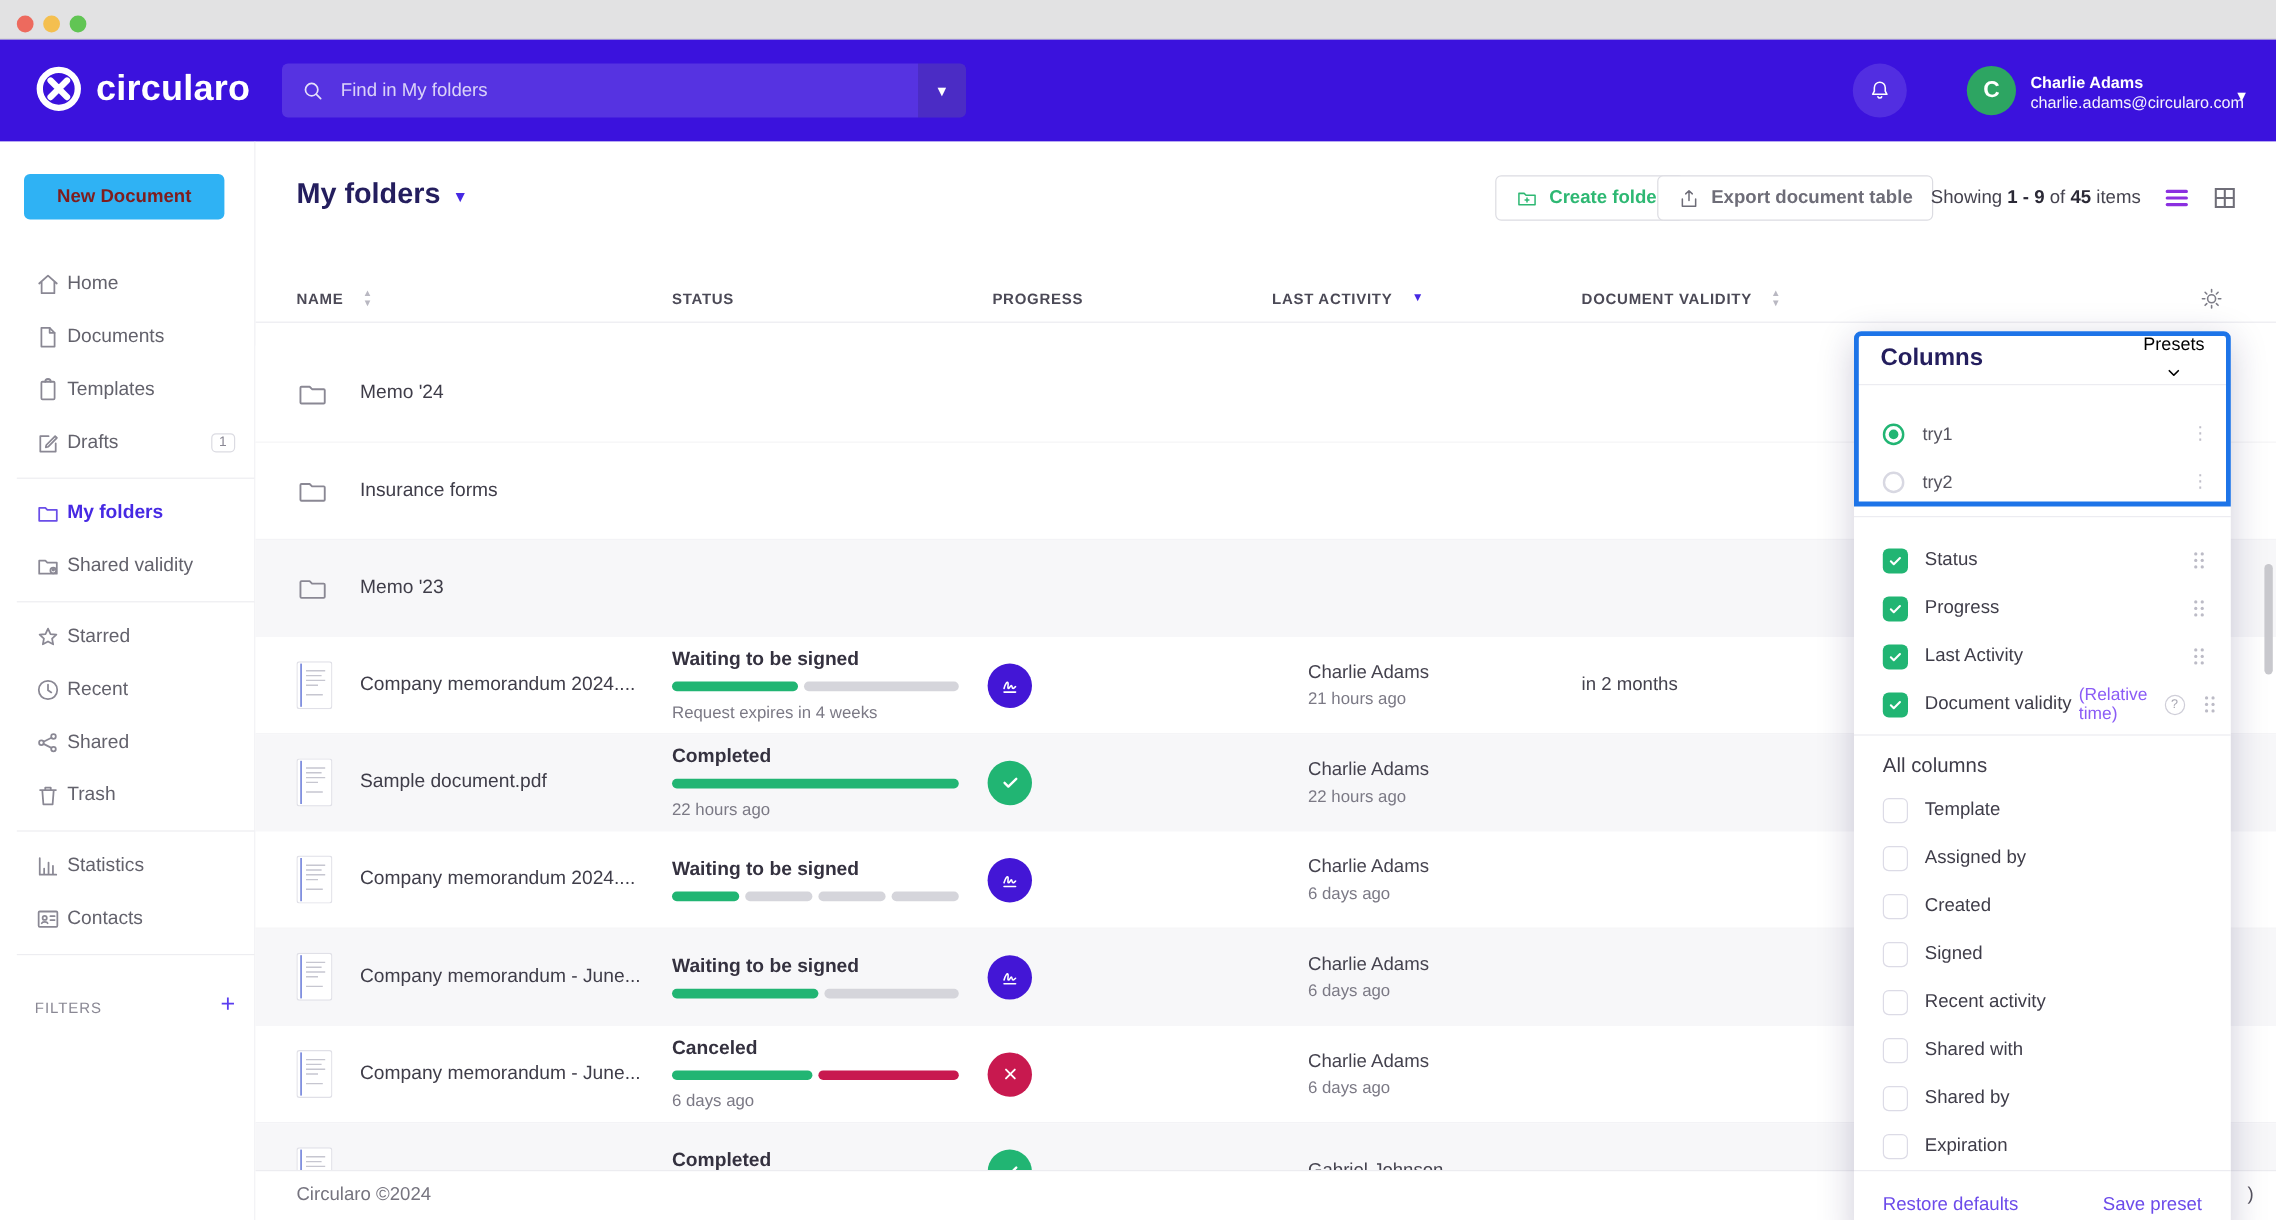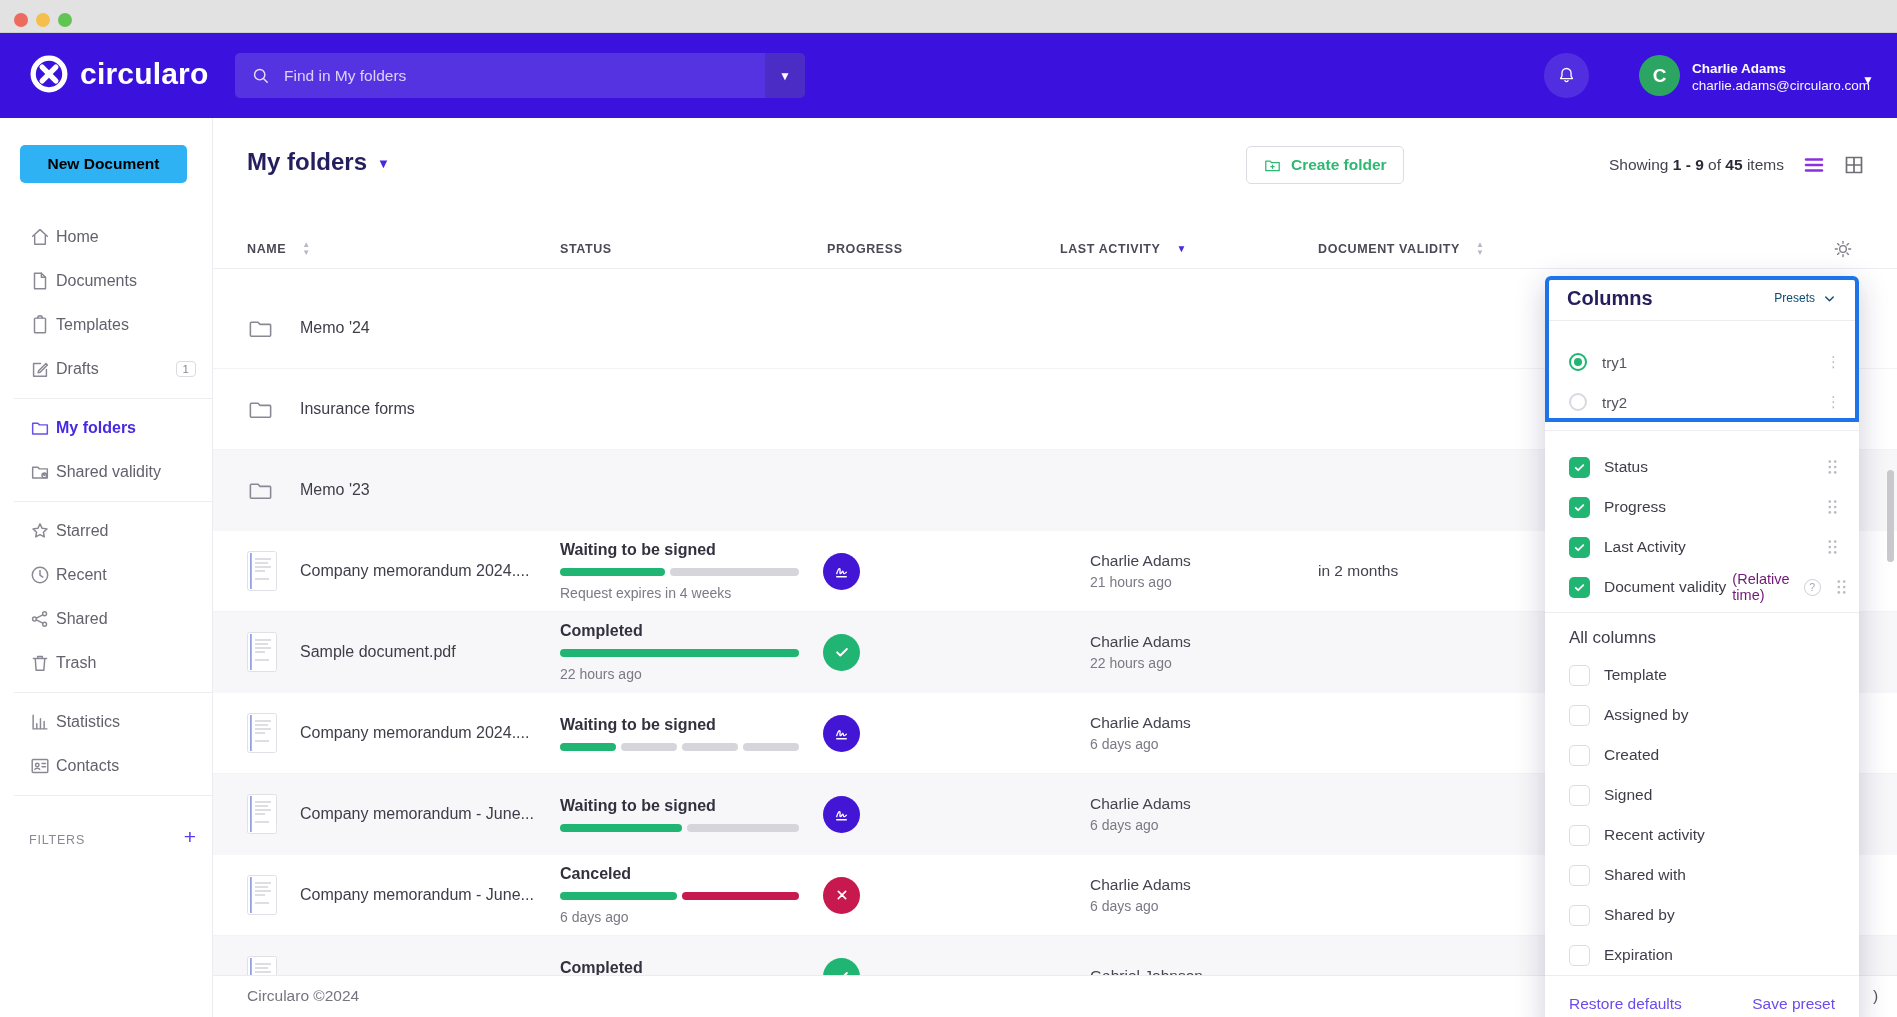--- a/index.html
+++ b/index.html
@@ -27,21 +27,21 @@
   .search-caret{position:absolute;right:0;top:0;width:40px;height:45px;background:rgba(0,0,0,.12);border-radius:0 5px 5px 0;display:flex;align-items:center;justify-content:center;color:#fff;font-size:12px;}
   .bell-btn{position:absolute;left:1544px;top:20px;width:45px;height:45px;border-radius:50%;background:rgba(255,255,255,.12);display:flex;align-items:center;justify-content:center;}
   .avatar{position:absolute;left:1639px;top:22px;width:41px;height:41px;border-radius:50%;background:var(--c-avatar);color:#fff;font-size:19px;font-weight:700;display:flex;align-items:center;justify-content:center;}
   .userblock{position:absolute;left:1692px;top:27px;color:#fff;}
   .user-name{font-size:13.5px;font-weight:700;line-height:17px;}
   .user-email{font-size:13.5px;line-height:17px;opacity:.95;}
   .user-caret{position:absolute;left:1862px;top:40px;color:#fff;font-size:12px;}
 
   
   .sidebar{position:absolute;left:0;top:118px;width:213px;height:899px;background:#fff;border-right:1px solid #ececf0;}
-  .new-doc{position:absolute;left:20px;top:27px;width:167px;height:38px;border-radius:5px;background:var(--c-accent-blue);color:#000000;font-size:15.5px;font-weight:700;display:flex;align-items:center;justify-content:center;font-family:inherit;border:none;}
+  .new-doc{position:absolute;left:20px;top:27px;width:167px;height:38px;border-radius:5px;background:var(--c-accent-blue);color:#7f1d1d;font-size:15.5px;font-weight:700;display:flex;align-items:center;justify-content:center;font-family:inherit;border:none;}
   .side-menu{position:absolute;left:0;top:97px;right:0;}
   .side-item{height:44px;display:flex;align-items:center;padding-left:29px;gap:5px;color:#63626c;font-size:16px;cursor:default;}
   .side-item .sicon{width:22px;height:22px;color:#8a8894;flex:none;}
   .side-item.active{color:var(--c-active);font-weight:600;}
   .side-item.active .sicon{color:#6a4ee8;}
   .side-badge{margin-left:auto;margin-right:16px;border:1px solid #dbdbe2;border-radius:4px;font-size:11.5px;color:#8a8894;padding:1px 6px;}
   .side-div{height:1px;background:#ededf1;margin:7px 0 7px 14px;}
   .filters-row{height:44px;display:flex;align-items:flex-end;padding:0 16px 0 29px;}
   .filters-label{font-size:12.5px;letter-spacing:.8px;color:#8a8894;}
   .filters-plus{margin-left:auto;color:#5b3df0;font-size:21px;line-height:21px;}
@@ -87,36 +87,36 @@
 
   .page-footer{position:absolute;left:0;right:0;top:857px;height:42px;background:#fff;border-top:1px solid #ececf0;z-index:30;}
   .copyright{position:absolute;left:34px;top:11px;font-size:15.5px;color:#76747f;}
   .frag{position:absolute;left:1660px;top:11px;font-size:15.5px;color:#55535e;}
 
   
   .panel{position:absolute;left:1545px;top:276px;width:314px;height:758px;background:#fff;border-radius:6px;box-shadow:0 8px 30px rgba(30,25,80,.22);z-index:40;}
   .panel-highlight{position:absolute;left:0;top:0;width:100%;height:146px;border:4px solid var(--c-highlight);border-radius:6px 6px 0 0;pointer-events:none;z-index:5;}
   .panel-header{position:absolute;left:0;top:0;right:0;height:44px;display:flex;align-items:center;padding:0 22px;}
   .panel-title{font-size:20px;font-weight:700;color:var(--c-navy);}
-  .presets{margin-left:auto;display:flex;align-items:center;gap:7px;color:#0c4a6e;font-size:12px;}
+  .presets{margin-left:auto;display:flex;align-items:center;gap:7px;color:#000000;font-size:15px;flex-direction:column;}
   .phr{position:absolute;left:0;right:0;height:1px;background:#ececf1;}
   .preset-rows{position:absolute;left:0;right:0;top:66px;}
   .preset-row{height:40px;display:flex;align-items:center;padding:0 18px 0 24px;gap:15px;}
   .radio{width:18px;height:18px;border-radius:50%;border:2px solid #d8d8e2;flex:none;position:relative;}
   .radio.on{border-color:var(--c-green);}
   .radio.on::after{content:"";position:absolute;left:3px;top:3px;width:8px;height:8px;border-radius:50%;background:var(--c-green);}
   .preset-label{font-size:15px;color:#55535e;}
   .kebab{margin-left:auto;color:#c0bfca;font-size:15px;letter-spacing:0;line-height:14px;}
   .check-rows{position:absolute;left:0;right:0;top:171px;}
   .crow{height:40px;display:flex;align-items:center;padding:0 20px 0 24px;gap:14px;}
   .cbox{width:21px;height:21px;border-radius:5px;flex:none;display:flex;align-items:center;justify-content:center;}
   .cbox.on{background:var(--c-green);color:#fff;}
   .cbox.off{border:1.5px solid #dcdbe6;background:#fff;}
   .crow-label{font-size:15.5px;color:#3f3d49;white-space:nowrap;}
-  .crow-note{font-size:14.5px;color:#701a75;margin-left:-8px;}
+  .crow-note{font-size:14.5px;color:#8b5cf6;margin-left:-8px;}
   .help{width:17px;height:17px;border-radius:50%;border:1.5px solid #cfced8;color:#a7a6b1;font-size:10.5px;display:flex;align-items:center;justify-content:center;flex:none;}
   .drag{margin-left:auto;color:#bcbbc6;}
   .allcols{position:absolute;left:24px;top:352px;font-size:17px;color:#3f3d49;}
   .uncheck-rows{position:absolute;left:0;right:0;top:379px;}
   .panel-footer{position:absolute;left:0;right:0;top:699px;height:57px;display:flex;align-items:center;padding:0 24px;}
   .plink{font-size:15.5px;color:var(--c-link);}
   .plink.save{margin-left:auto;}
 
   .scroll-thumb{position:absolute;right:3px;top:470px;width:7px;height:92px;border-radius:4px;background:#c8c8cd;z-index:50;}
 </style>
@@ -310,20 +310,29 @@
   <button class="btn btn-create">
     <span>
       <svg width="19" height="19" viewBox="0 0 24 24" fill="none" stroke="#2EB873" stroke-width="1.6" stroke-linejoin="round">
           <path d="M3.5 6.5h5.5l2 2h9.5v10h-17z"></path>
           <path d="M12 11.5v4M10 13.5h4" stroke-linecap="round"></path>
         </svg>
     </span>
     <span>Create folder</span>
   </button>
 
+  <button class="btn btn-export">
+    <span>
+      <svg width="19" height="19" viewBox="0 0 24 24" fill="none" stroke="#6e6d78" stroke-width="1.6" stroke-linecap="round" stroke-linejoin="round">
+          <path d="M12 14V4M8.5 7L12 3.8 15.5 7"></path>
+          <path d="M5 12.5V20h14v-7.5"></path>
+        </svg>
+    </span>
+    <span>Export document table</span>
+  </button>
 
   <div class="showing"><span>Showing </span><b>1 - 9</b><span> of </span><b>45</b><span> items</span></div>
 
   <span class="view-ic view-list">
     <svg width="24" height="24" viewBox="0 0 24 24" fill="none" stroke="currentColor" stroke-width="2.6" stroke-linecap="round">
         <path d="M4 6.5h16M4 12h16M4 17.5h16"></path>
       </svg>
   </span>
   <span class="view-ic view-grid">
     <svg width="24" height="24" viewBox="0 0 24 24" fill="none" stroke="currentColor" stroke-width="1.7">

